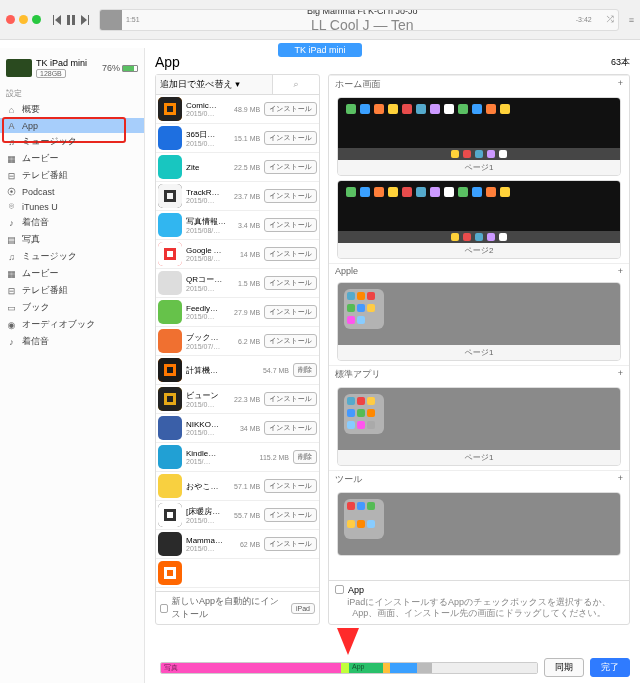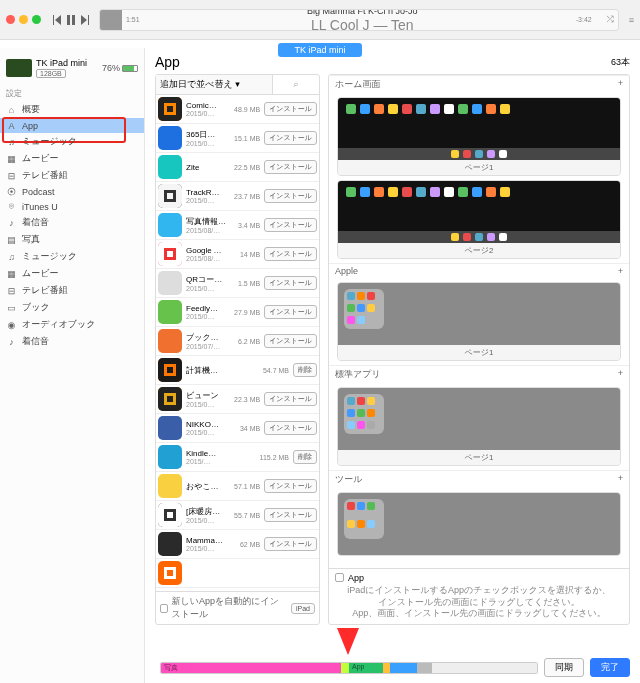--- a/index.html
+++ b/index.html
@@ -485,21 +485,20 @@
           </div>
         <div class="hfoot">
           <div class="hbar">
             <label style="display:flex;gap:4px;align-items:center">
                 <span class="chk" style="width:9px;height:9px;border:1px solid #aaa;border-radius:2px"></span>
                 <span>App</span>
               </label>
           </div>
           <div class="hdesc" style="text-align:center">
             <div>iPadにインストールするAppのチェックボックスを選択するか、</div>
-            <div>インストール先の画面にドラッグしてください。</div>
             <div>App、画面、インストール先の画面にドラッグしてください。</div>
           </div>
         </div>
       </div>
     </div>
   </div>
 </div>
 
 <div class="bb">
   <div class="sbar" id="sbar">

